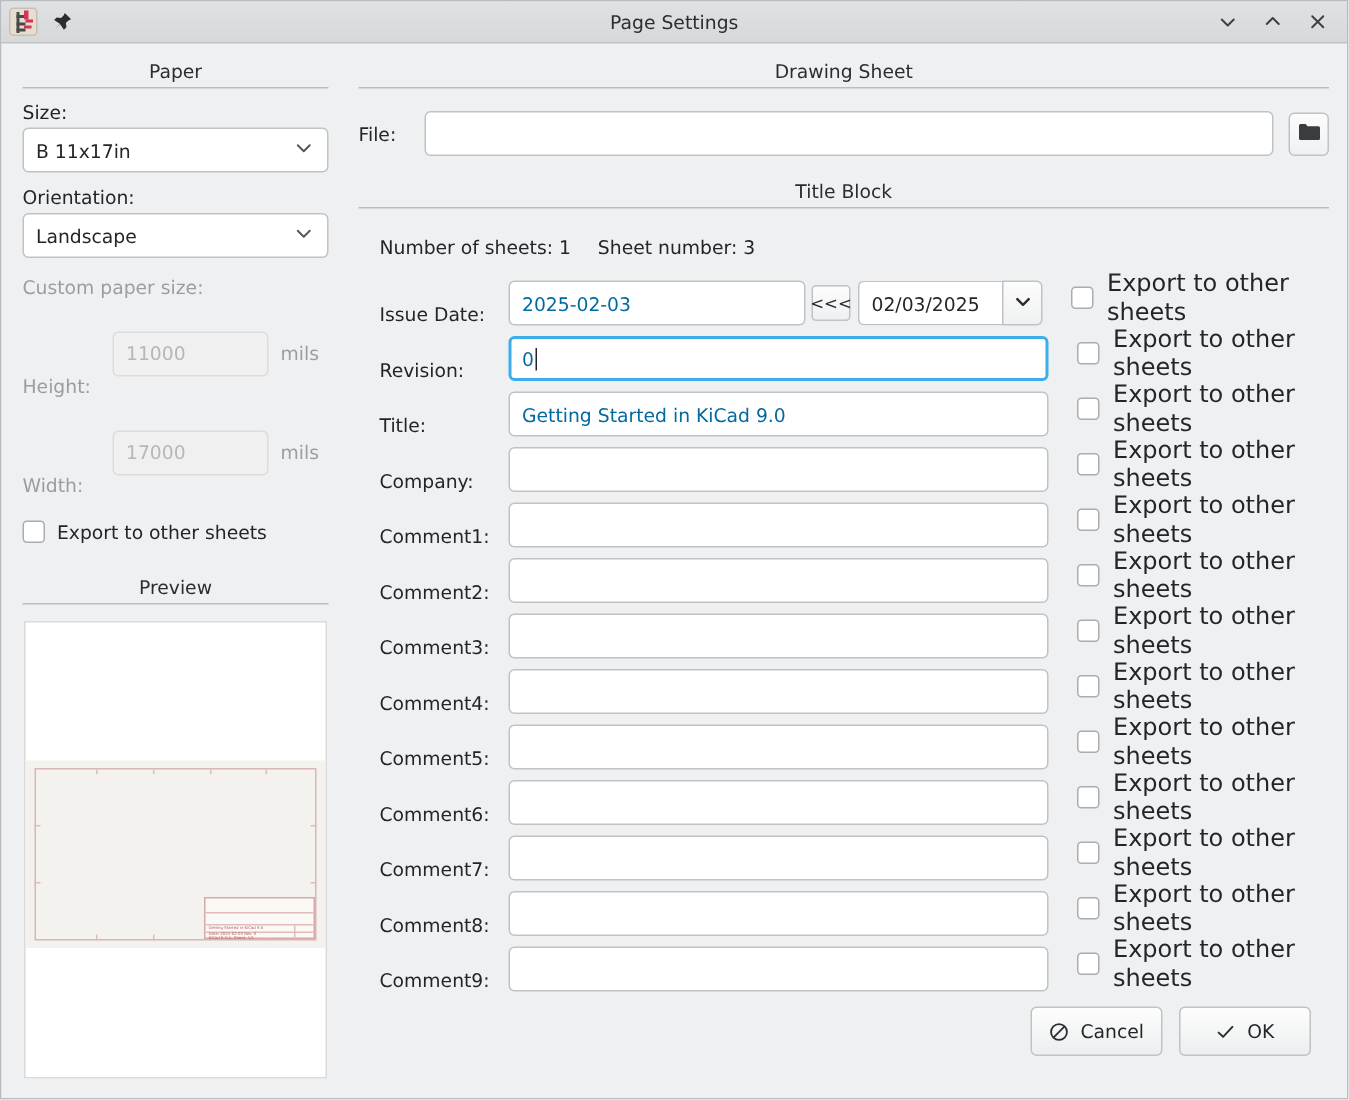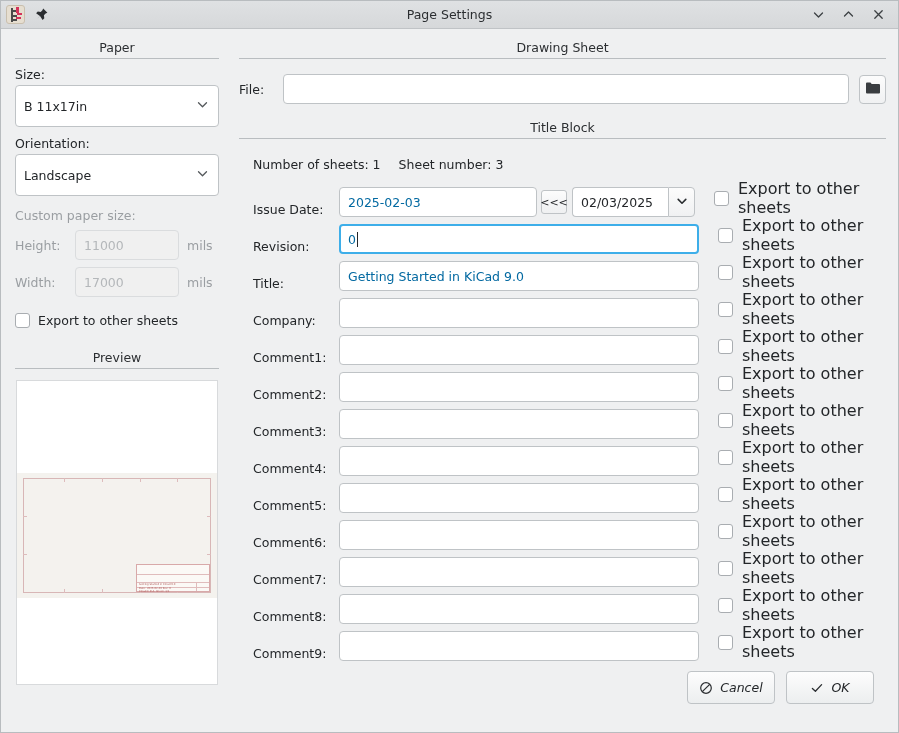--- a/index.html
+++ b/index.html
@@ -129,34 +129,34 @@
     width: 1px;
     height: 15px;
     background: #232629;
     margin-left: 1px;
     vertical-align: middle;
   }
   .combo {
     background: #ffffff;
     border: 1px solid #bfc3c6;
     border-radius: 4px;
-    height: 42px;
+    height: 30px;
     display: flex;
     align-items: center;
     padding: 0 8px;
     font-size: 12.5px;
     width: 100%;
     justify-content: space-between;
   }
   .combo .chev { color: #54585b; flex: none; }
 
   .row-stack { display: flex; flex-direction: column; gap: 3px; margin-bottom: 9px; }
 
   .unit-row { display: flex; align-items: center; gap: 8px; margin-bottom: 7px; }
-  .unit-row .lbl { width: 52px; flex: none; }
+  .unit-row .lbl { width: 52px; flex: none; margin-top: 44px; }
   .unit-row .field { width: 104px; flex: none; }
   .unit-row .units { font-size: 12.5px; color: #9a9ea2; }
 
   
   .cbrow { display: flex; align-items: center; gap: 8px; }
   .cb {
     width: 15px; height: 15px;
     border: 1px solid #a9adb1;
     border-radius: 3px;
     background: #ffffff;
@@ -294,21 +294,20 @@
     border: 1px solid #bfc3c6;
     border-radius: 4px;
     background: linear-gradient(180deg,#fdfdfd,#eceeef);
     font-size: 12.5px;
     color: #232629;
     display: flex;
     align-items: center;
     justify-content: center;
     gap: 7px;
     font-family: inherit;
-    font-style: italic;
   }
   .btn svg { display:block; }
 </style>
 </head>
 <body>
 
 <div class="window">
 
   <div class="titlebar">
     <div class="tb-left">

